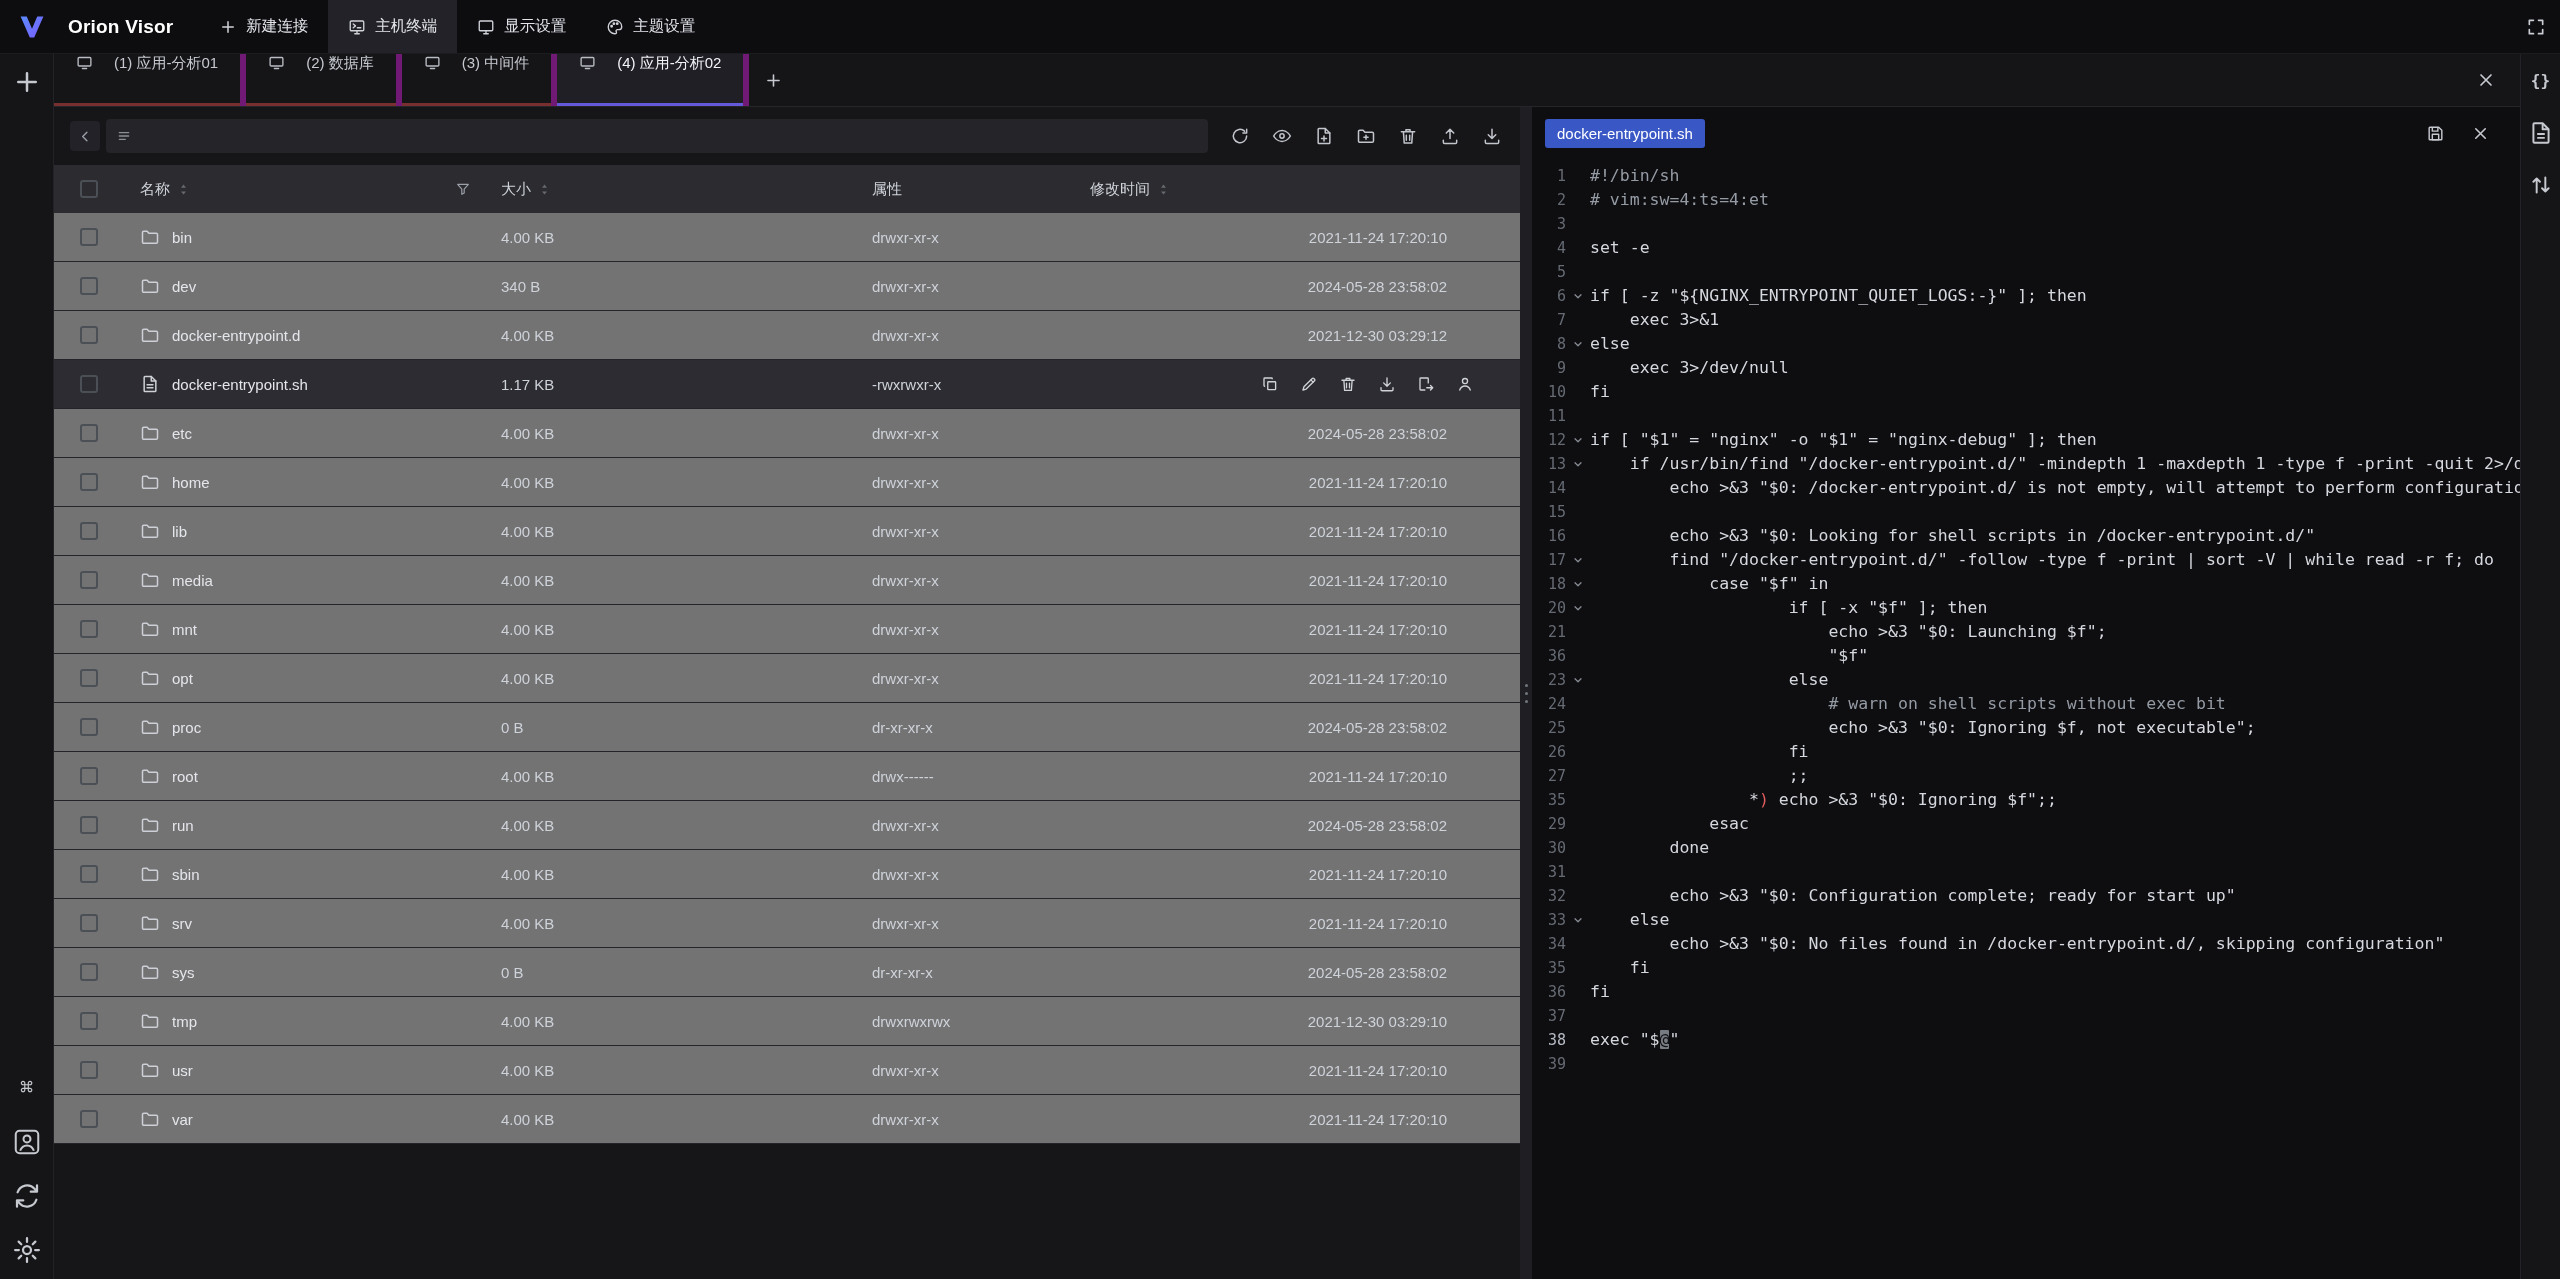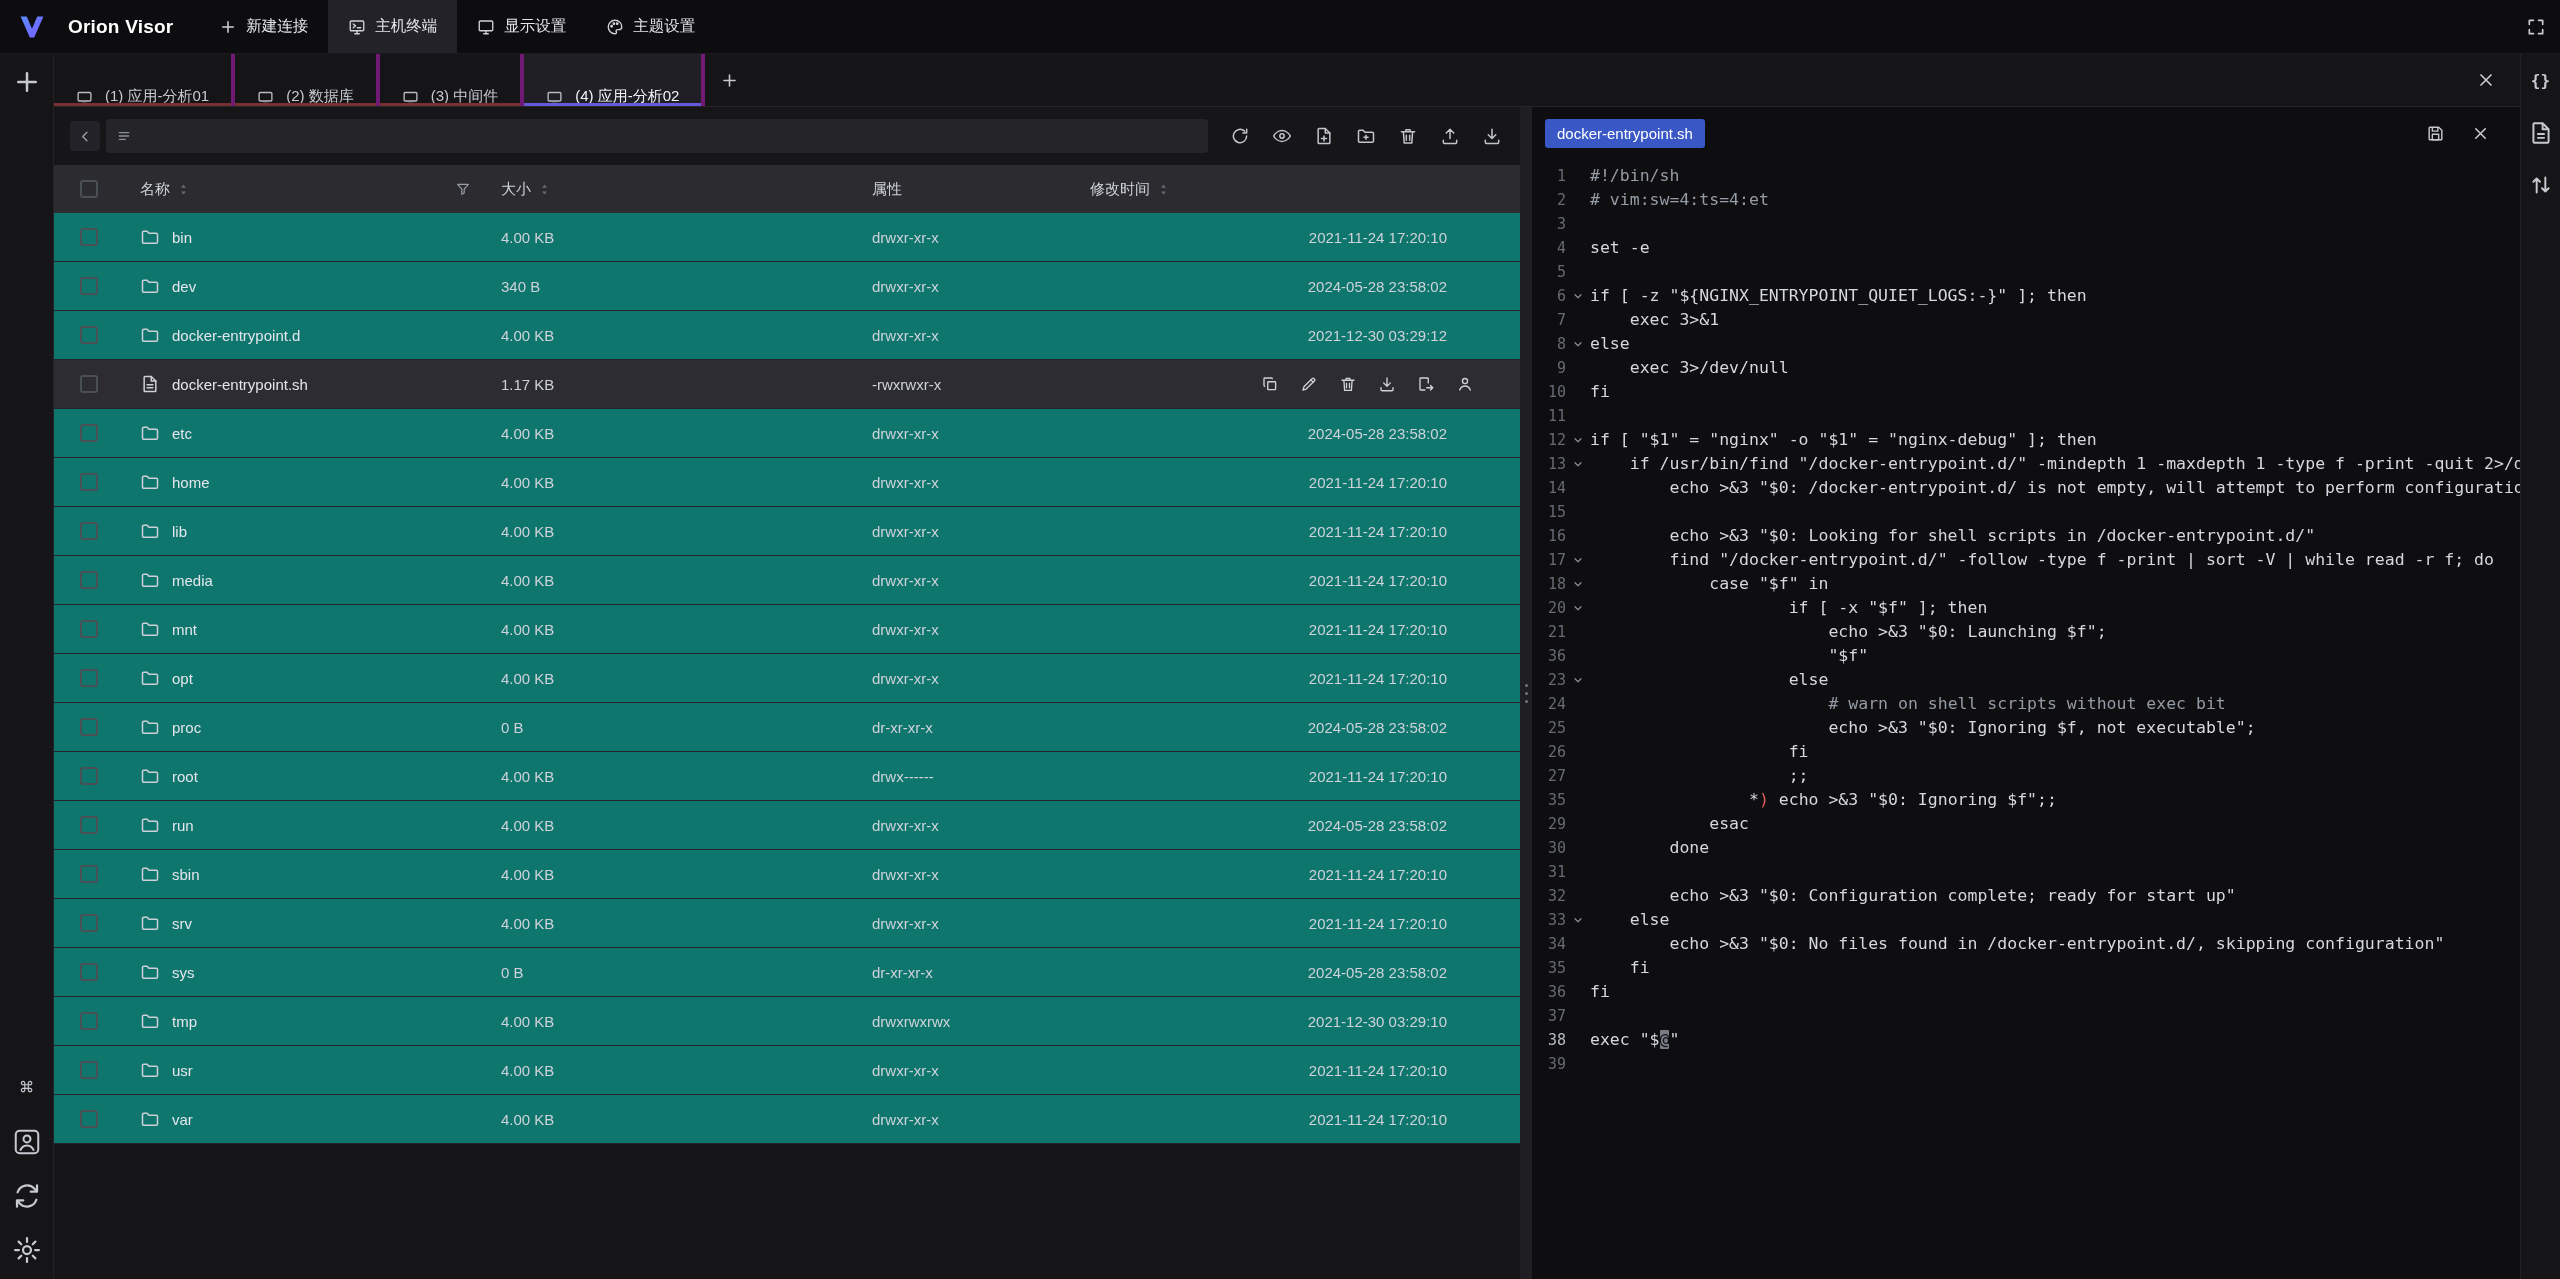--- a/index.html
+++ b/index.html
@@ -27,21 +27,21 @@
 
   .left-rail{flex:0 0 54px;background:#151518;border-right:1px solid #232327;display:flex;flex-direction:column;align-items:center;padding:13px 0 14px}
   .rail-btn{width:30px;height:30px;display:flex;align-items:center;justify-content:center;color:#c6c9cf;cursor:pointer}
   .rail-bottom{margin-top:auto;display:flex;flex-direction:column;gap:24px}
   .rail-bottom .tic{font-size:22px;font-weight:normal;color:#c6c9cf}
 
   #content-col{flex:1;display:flex;flex-direction:column;min-width:0}
 
   
   .tab-bar{flex:0 0 53px;background:#151518;border-bottom:1px solid #26262a;display:flex;align-items:stretch}
-  .tab{position:relative;display:flex;align-items:flex-end;gap:12px;padding:0 22px;font-size:15px;color:#c6c9cf;border-right:4px solid #701a75;cursor:pointer}
+  .tab{position:relative;display:flex;align-items:flex-start;gap:21px;padding:0 22px;font-size:15px;color:#c6c9cf;border-right:6px solid #701a75;cursor:pointer}
   .tab .ic{width:17px;height:17px;color:#b9bcc3}
   .tab.active{background:#1f1f25;color:#f2f3f6}
   .tab-underline{position:absolute;left:0;right:0;bottom:0;height:3px}
   .new-tab-btn{width:48px;display:flex;align-items:center;justify-content:center;color:#c6c9cf;cursor:pointer}
   .new-tab-btn .ic{width:19px;height:19px}
   .tabbar-close{margin-left:auto;align-self:center;margin-right:24px;color:#c9ccd2;cursor:pointer}
 
   
   #work-row{flex:1;display:flex;min-height:0}
 
@@ -61,21 +61,21 @@
   .cell-check{display:flex}
   .cb{width:18px;height:18px;border:2px solid #4b4f56;border-radius:3px;margin-left:26px;flex:none;cursor:pointer}
   .h-cell{display:flex;align-items:center;gap:6px}
   .h-name{padding-left:30px;padding-right:30px}
   .h-name .filt{margin-left:auto}
   .h-mtime{justify-content:flex-start;padding-right:73px}
   .sort{width:15px;height:15px;color:#8f939b;cursor:pointer}
   .filt{width:16px;height:16px;color:#9b9fa7;cursor:pointer}
 
   #fm-rows{flex:1;overflow:hidden}
-  .fm-row{height:49px;background:#0f766e;border-bottom:1px solid #242429;font-size:15px;color:#d4d7dd;cursor:pointer}
+  .fm-row{height:49px;background:#737373;border-bottom:1px solid #242429;font-size:15px;color:#d4d7dd;cursor:pointer}
   .fm-row.hover{background:#2c2c32}
   .cell-name{display:flex;align-items:center;gap:12px;padding-left:30px;color:#e4e6eb}
   .cell-name .ic{color:#cdd0d6}
   .cell-size,.cell-attr{color:#ced2d9}
   .cell-mtime{text-align:right;padding-right:73px;color:#ced2d9}
   .row-actions{display:flex;justify-content:flex-end;align-items:center;gap:21px;padding-right:46px;color:#cfd2d8}
   .row-actions .ic{width:18px;height:18px;cursor:pointer}
 
   
   .splitter{flex:0 0 12px;background:#1e1e23;display:flex;align-items:center;justify-content:center;cursor:col-resize}

